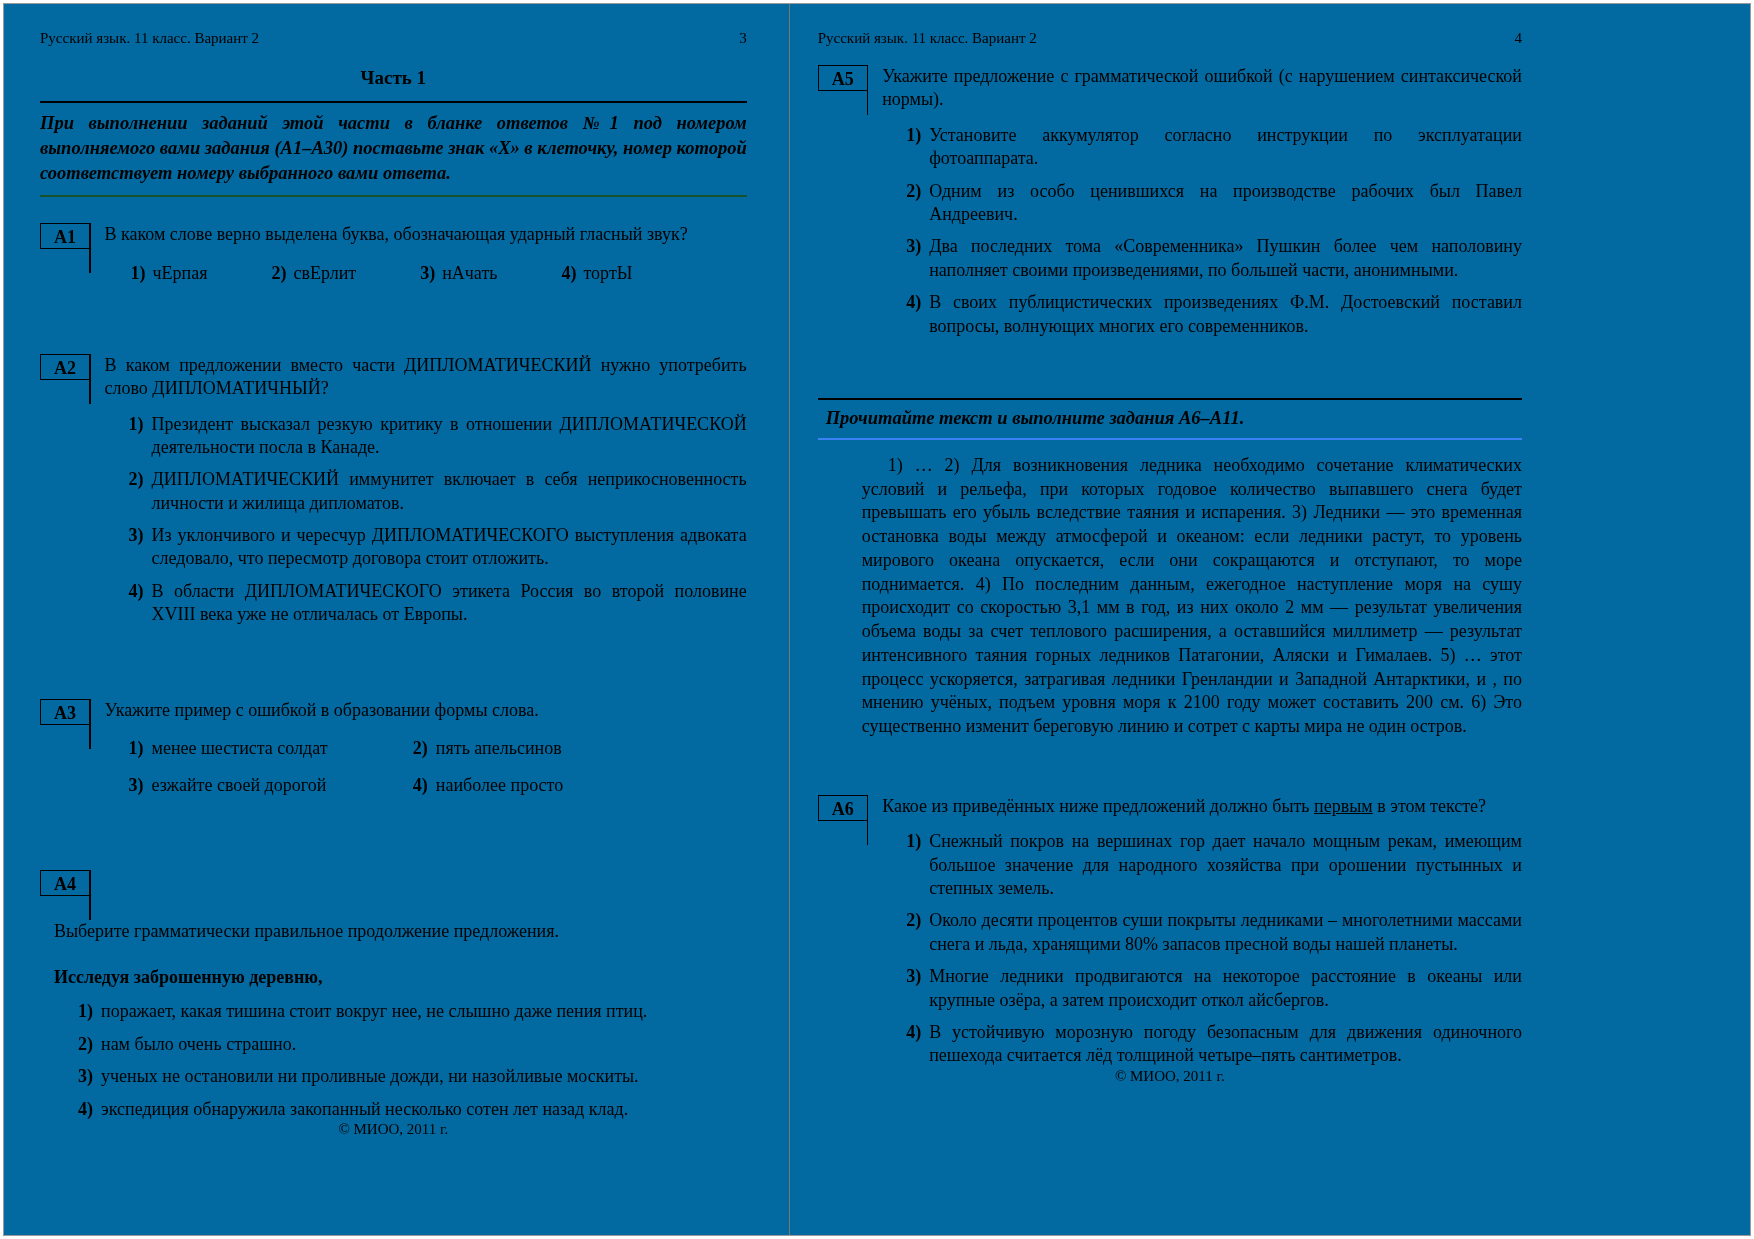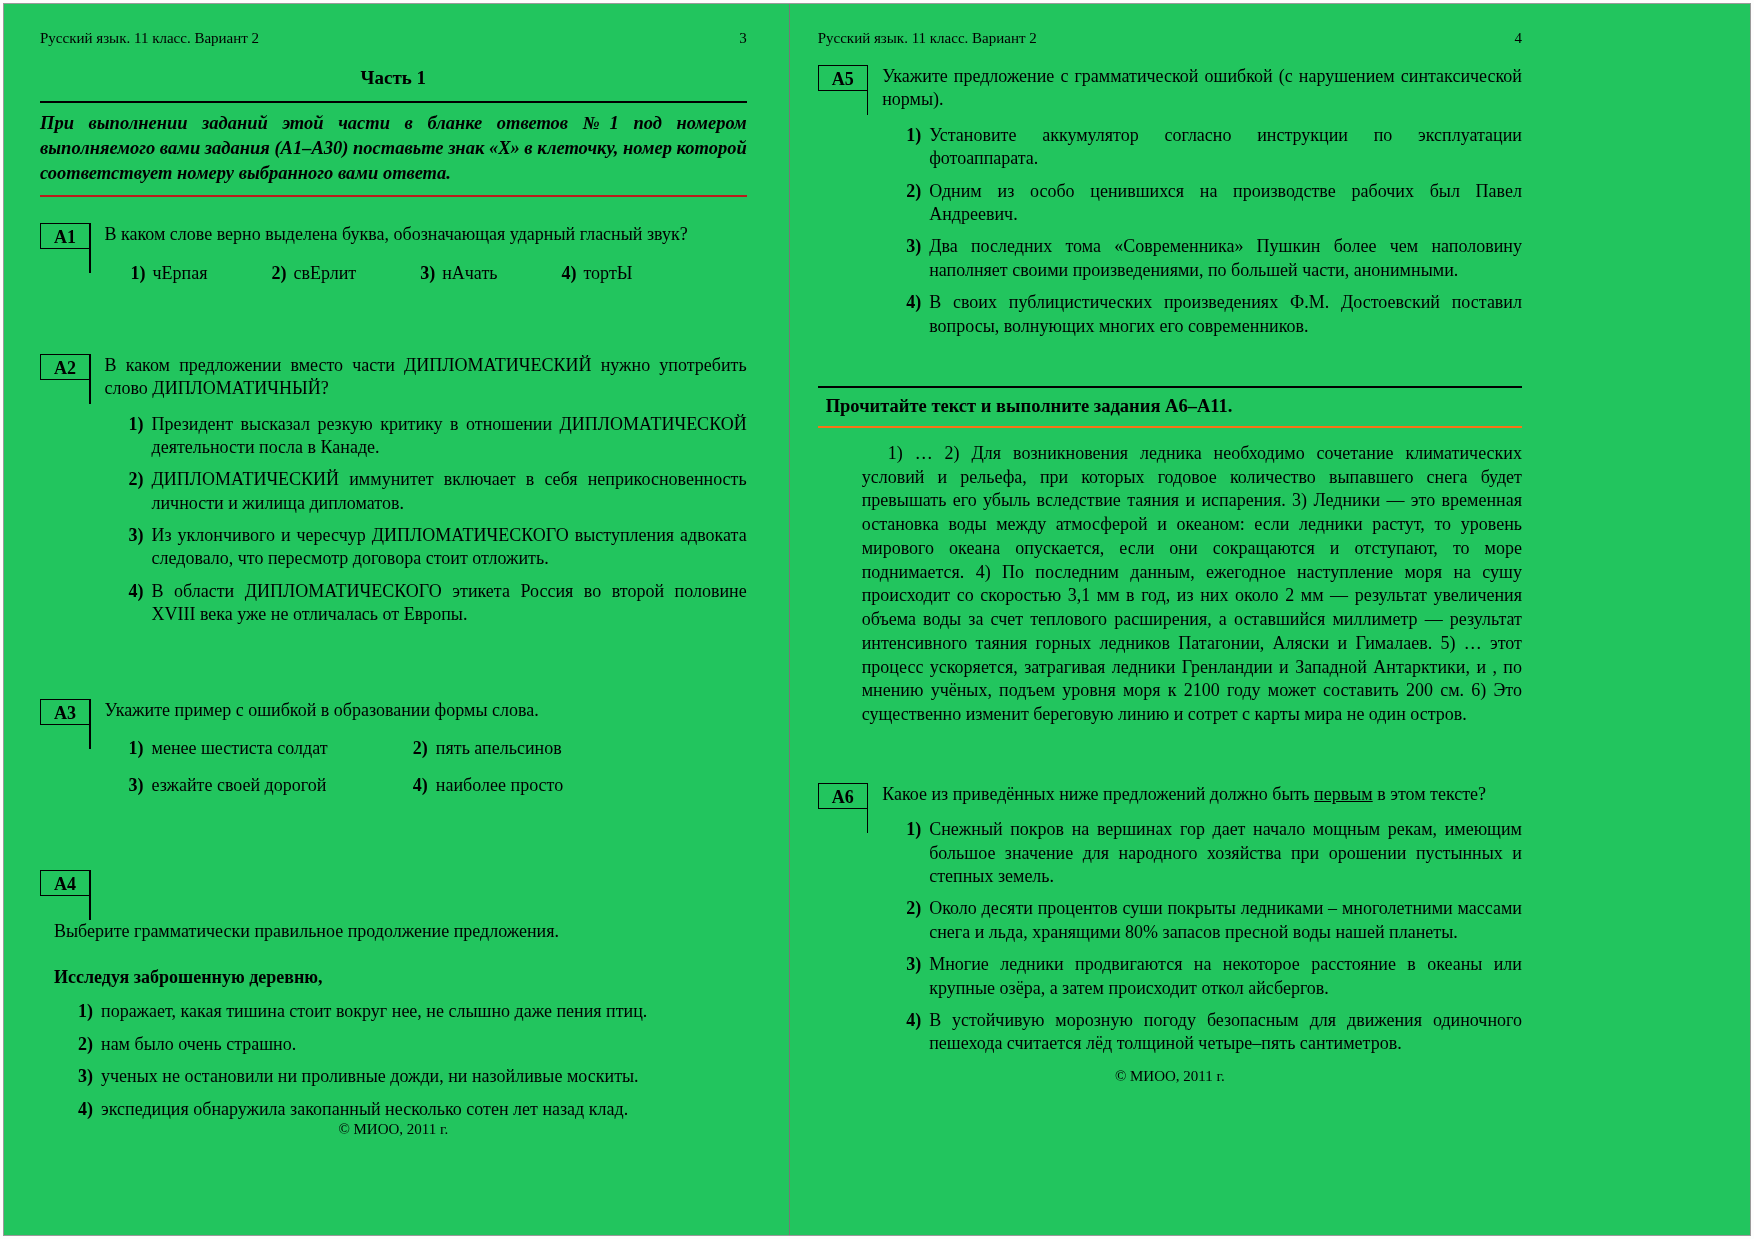--- a/index.html
+++ b/index.html
@@ -1,28 +1,28 @@
 <!DOCTYPE html>
 <html lang="ru"><head>
 <meta charset="utf-8">
 <style>
   * { margin:0; padding:0; box-sizing:border-box; }
   html,body { width:1754px; height:1239px; background:#fdfdfd; color:#000;
               font-family:"Liberation Serif", serif; }
   .spread { position:absolute; left:3px; top:3px; width:1748px; height:1233px;
-            border:1px solid #9a9a9a; background:#22c55e; display:flex; }
+            border:1px solid #9a9a9a; background:#0369a1; display:flex; }
   .page { display:flex; flex-direction:column; height:100%; }
   .page-left  { width:45%; padding:26px 42px 0 36px; border-right:1px solid #777; }
   .page-right { width:55%; padding:26px 228px 0 28px; }
 
   .pg-header { display:flex; justify-content:space-between; font-size:15px; margin-bottom:14px; }
 
   .part-title { text-align:center; font-weight:bold; font-size:19px; margin:6px 0 12px; }
 
-  .instruction { border-top:2px solid #000; border-bottom:2px solid #b91c1c;
+  .instruction { border-top:2px solid #000; border-bottom:2px solid #14532d;
                  padding:8px 0 10px; font-weight:bold; font-style:italic;
                  font-size:18.5px; line-height:1.34; text-align:justify; }
 
   .question { display:flex; align-items:flex-start; }
   .mt-a1 { margin-top:26px; }
   .mt-a2 { margin-top:70px; }
   .mt-a3 { margin-top:72px; }
   .mt-a4 { margin-top:74px;flex-direction:column; }
   .mt-a5 { margin-top:4px; }
   .mt-a6 { margin-top:56px; }
@@ -40,22 +40,22 @@
   .opts-block { padding-left:24px; margin-top:12px; }
   .opts-block .opt { display:flex; gap:8px; margin-top:9px; font-size:18px; line-height:1.3; }
   .opts-grid { display:grid; grid-template-columns:46% 54%; row-gap:16px;
                padding-left:24px; margin-top:16px; }
   .opts-grid .opt { display:flex; gap:8px; font-size:18px; }
   .opt-n { font-weight:bold; flex-shrink:0; }
   .opt-t { text-align:justify; }
 
   .lead-line { font-weight:bold; font-size:18px; margin-top:24px; }
 
-  .reading-head { margin-top:48px; border-top:2px solid #000; border-bottom:2px solid #f97316;
-                  padding:8px 0 9px 8px; font-weight:bold; font-size:18.5px; }
+  .reading-head { margin-top:60px; border-top:2px solid #000; border-bottom:2px solid #3b82f6;
+                  padding:8px 0 9px 8px; font-weight:bold; font-style:italic; font-size:18.5px; }
   .reading-text { margin-top:14px; font-size:18px; line-height:1.32;
                   text-align:justify; text-indent:26px;margin-left:44px; }
 
   .footer { margin-top:auto; margin-bottom:150px; text-align:center; font-size:15px; }
 </style>
 </head>
 <body>
 
 <div class="spread">
 

